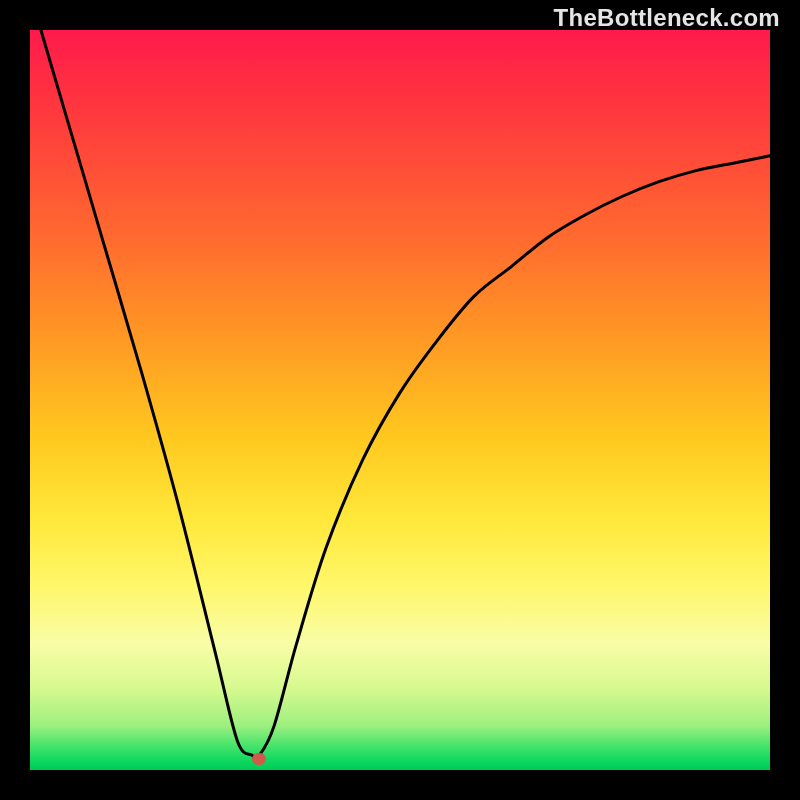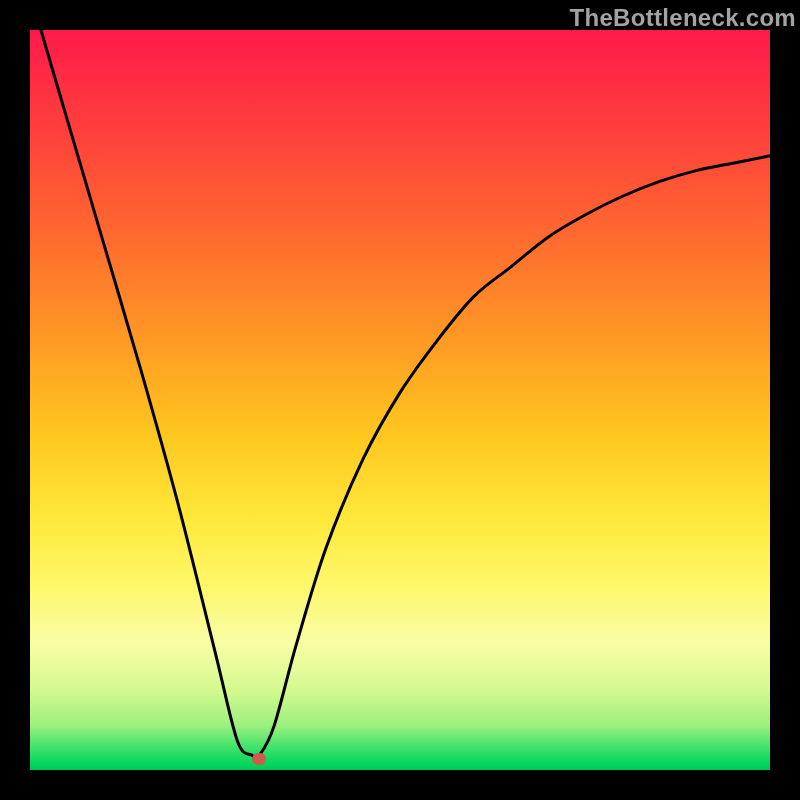--- a/index.html
+++ b/index.html
@@ -12,22 +12,22 @@
   }
   .frame {
     position: relative;
     width: 800px;
     height: 800px;
     background: #000;
   }
   .watermark {
     position: absolute;
     top: 4px;
-    right: 4px;
-    color: #a3a3a3;
+    right: 20px;
+    color: #e5e5e5;
     font-size: 24px;
     font-weight: 600;
     letter-spacing: 0.3px;
     z-index: 5;
   }
   .plot-area {
     position: absolute;
     left: 30px;
     top: 30px;
     width: 740px;

